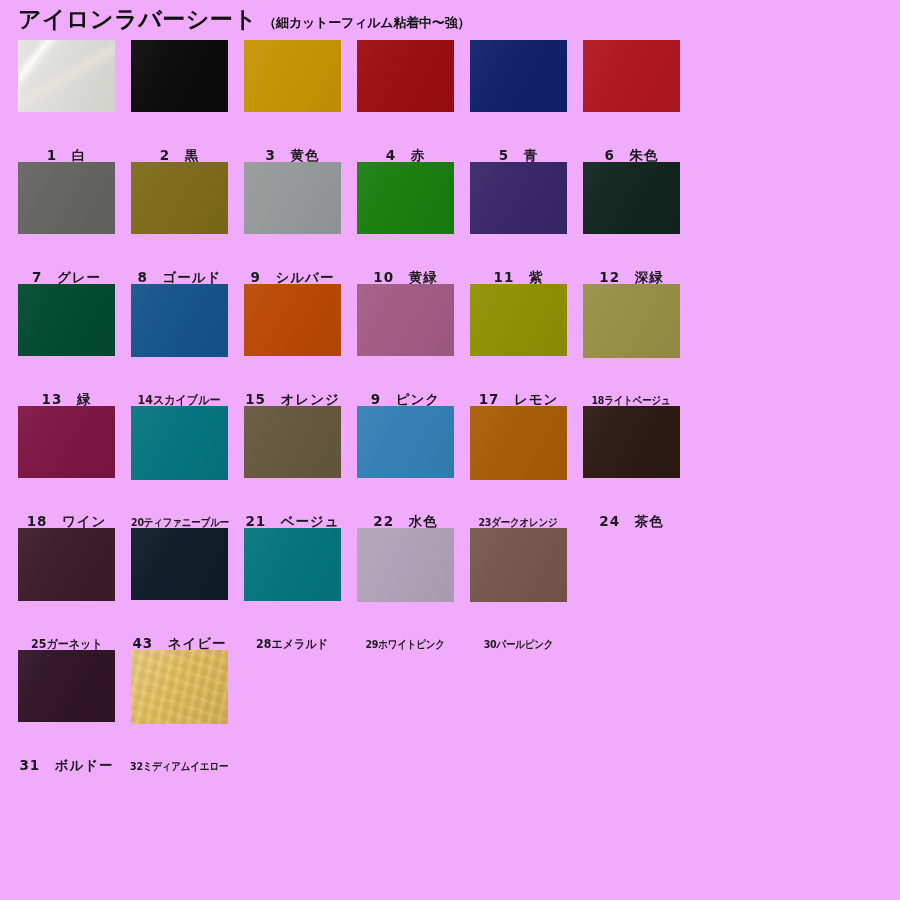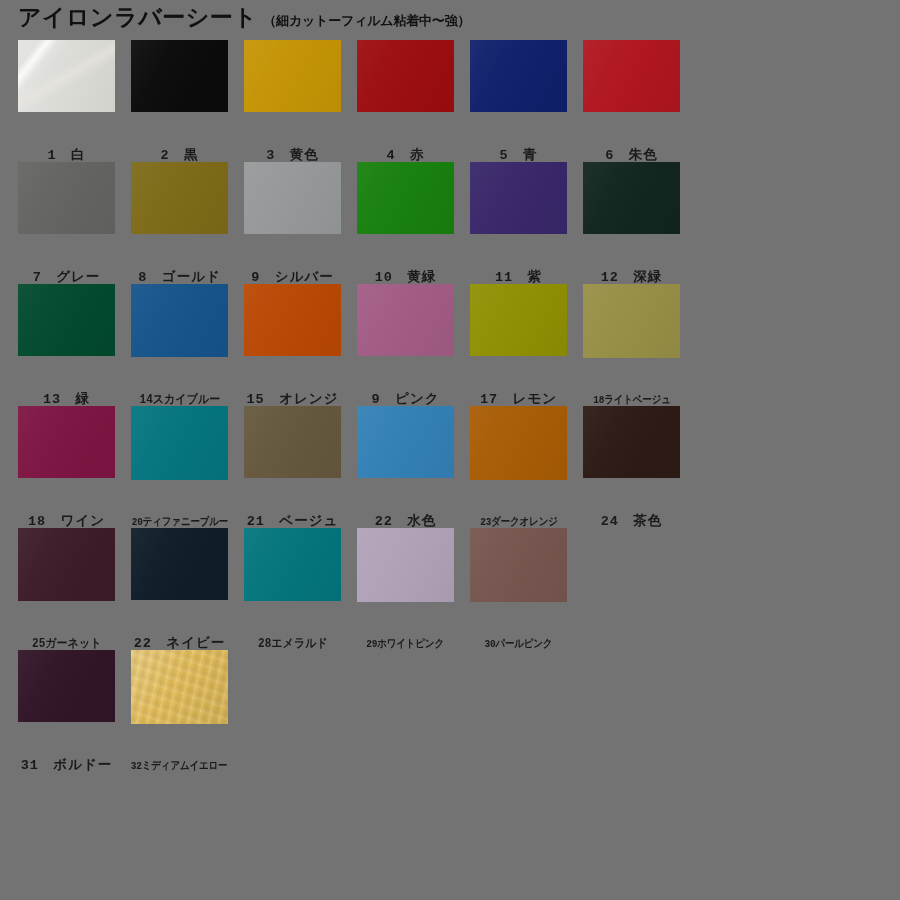--- a/index.html
+++ b/index.html
@@ -14,22 +14,21 @@
     overflow: hidden;
     font-family: "DejaVu Sans", "Liberation Sans", sans-serif;
     color: #111111;
     -webkit-font-smoothing: antialiased;
   }
 
   #page {
     position: relative;
     width: 900px;
     height: 900px;
-    background: #737373;
-    font-family: Liberation Mono, monospace;
+    background: #f0abfc;
   }
 
   
   .title-bar {
     position: absolute;
     left: 18px;
     top: 8px;
     display: flex;
     align-items: baseline;
     white-space: nowrap;
@@ -259,21 +258,21 @@
           <div class="caption">24　茶色</div>
         </div>
       </div>
       <div class="row">
         <div class="cell">
           <div class="swatch" style="background-color: rgb(61, 28, 42);"></div>
           <div class="caption sm">25ガーネット</div>
         </div>
         <div class="cell">
           <div class="swatch" style="background-color: rgb(16, 28, 41);"></div>
-          <div class="caption">22　ネイビー</div>
+          <div class="caption">43　ネイビー</div>
         </div>
         <div class="cell">
           <div class="swatch" style="background-color: rgb(4, 117, 124);"></div>
           <div class="caption sm">28エメラルド</div>
         </div>
         <div class="cell">
           <div class="swatch" style="background-color: rgb(176, 162, 184);"></div>
           <div class="caption xs">29ホワイトピンク</div>
         </div>
         <div class="cell">

